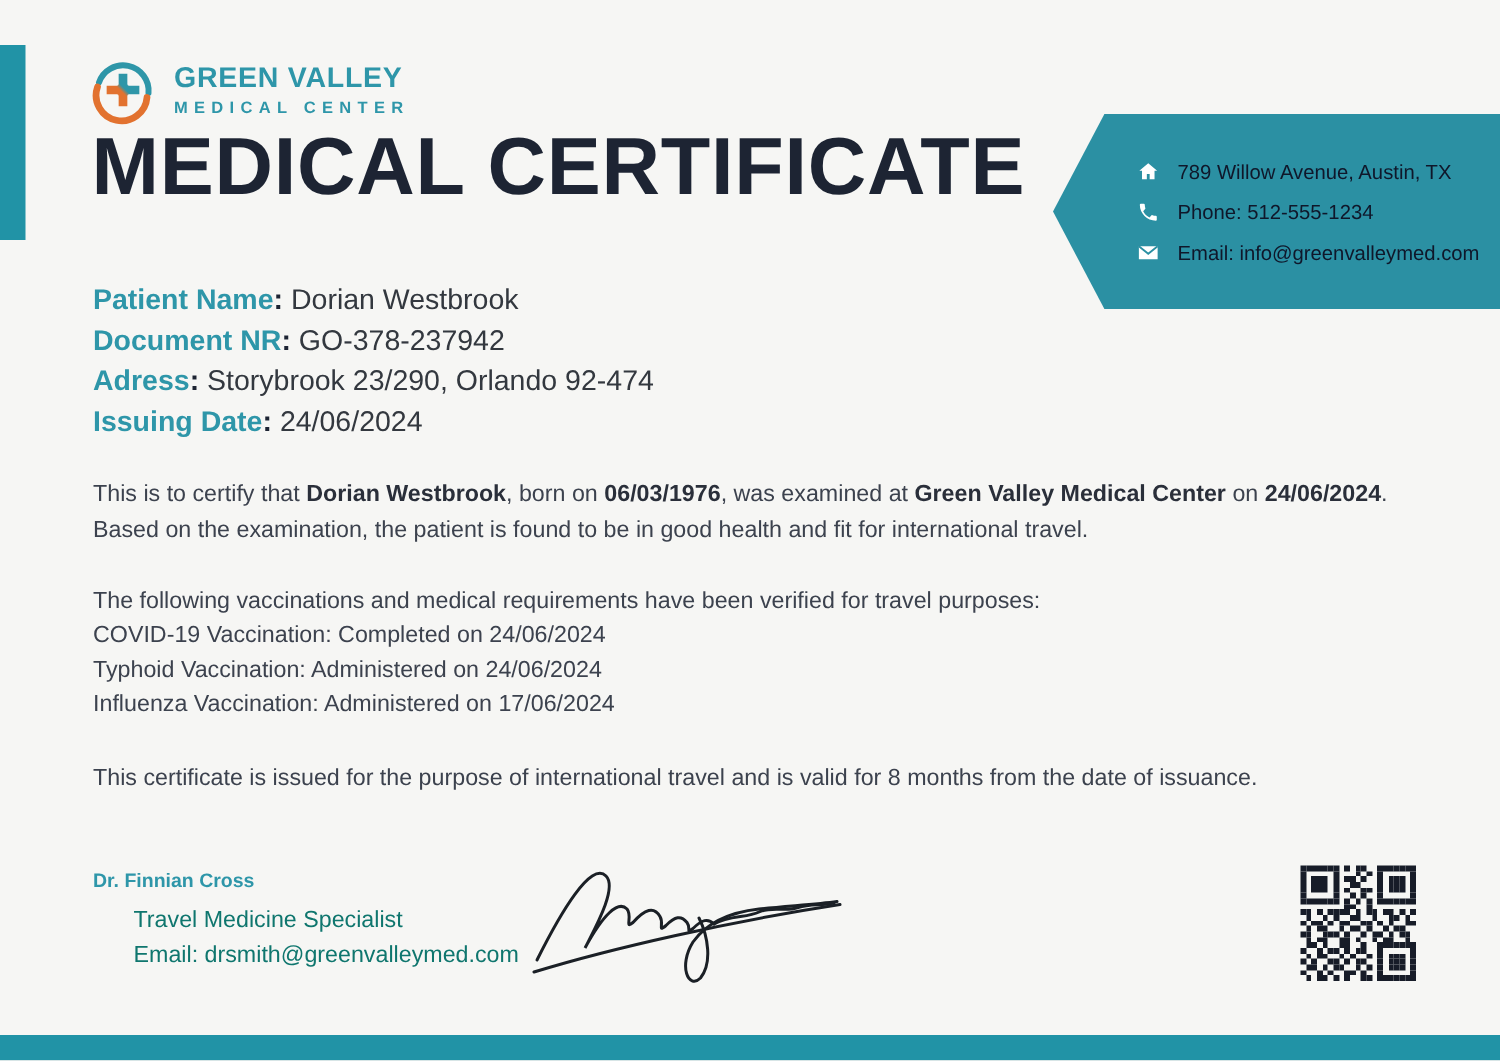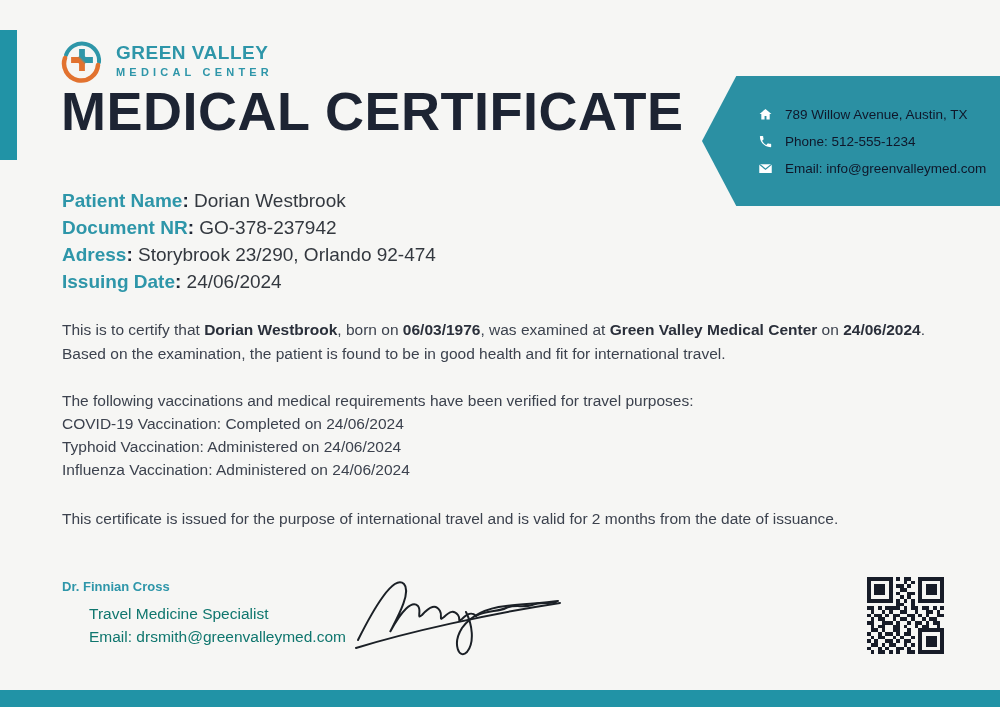--- a/index.html
+++ b/index.html
@@ -143,24 +143,24 @@
       <span class="value">24/06/2024</span>
     </div>
   </div>
 
   <div class="para p-cert"><span>This is to certify that </span><b>Dorian Westbrook</b><span>, born on </span><b>06/03/1976</b><span>, was examined at </span><b>Green Valley Medical Center</b><span> on </span><b>24/06/2024</b><span>. Based on the examination, the patient is found to be in good health and fit for international travel.</span></div>
 
   <div class="para p-vacc">
     <div>The following vaccinations and medical requirements have been verified for travel purposes:</div>
     <div>COVID-19 Vaccination: Completed on 24/06/2024</div>
     <div>Typhoid Vaccination: Administered on 24/06/2024</div>
-    <div>Influenza Vaccination: Administered on 24/06/2024</div>
+    <div>Influenza Vaccination: Administered on 17/06/2024</div>
   </div>
 
-  <div class="para p-valid">This certificate is issued for the purpose of international travel and is valid for 2 months from the date of issuance.</div>
+  <div class="para p-valid">This certificate is issued for the purpose of international travel and is valid for 8 months from the date of issuance.</div>
 
   <div class="doctor">
     <div class="name">Dr. Finnian Cross</div>
     <div class="role">Travel Medicine Specialist</div>
     <div class="email">Email: drsmith@greenvalleymed.com</div>
   </div>
 
   <div class="signature">
     <svg viewBox="0 0 220 95" width="220" height="95">
       <g fill="none" stroke="#1b2026" stroke-width="2" stroke-linecap="round">

